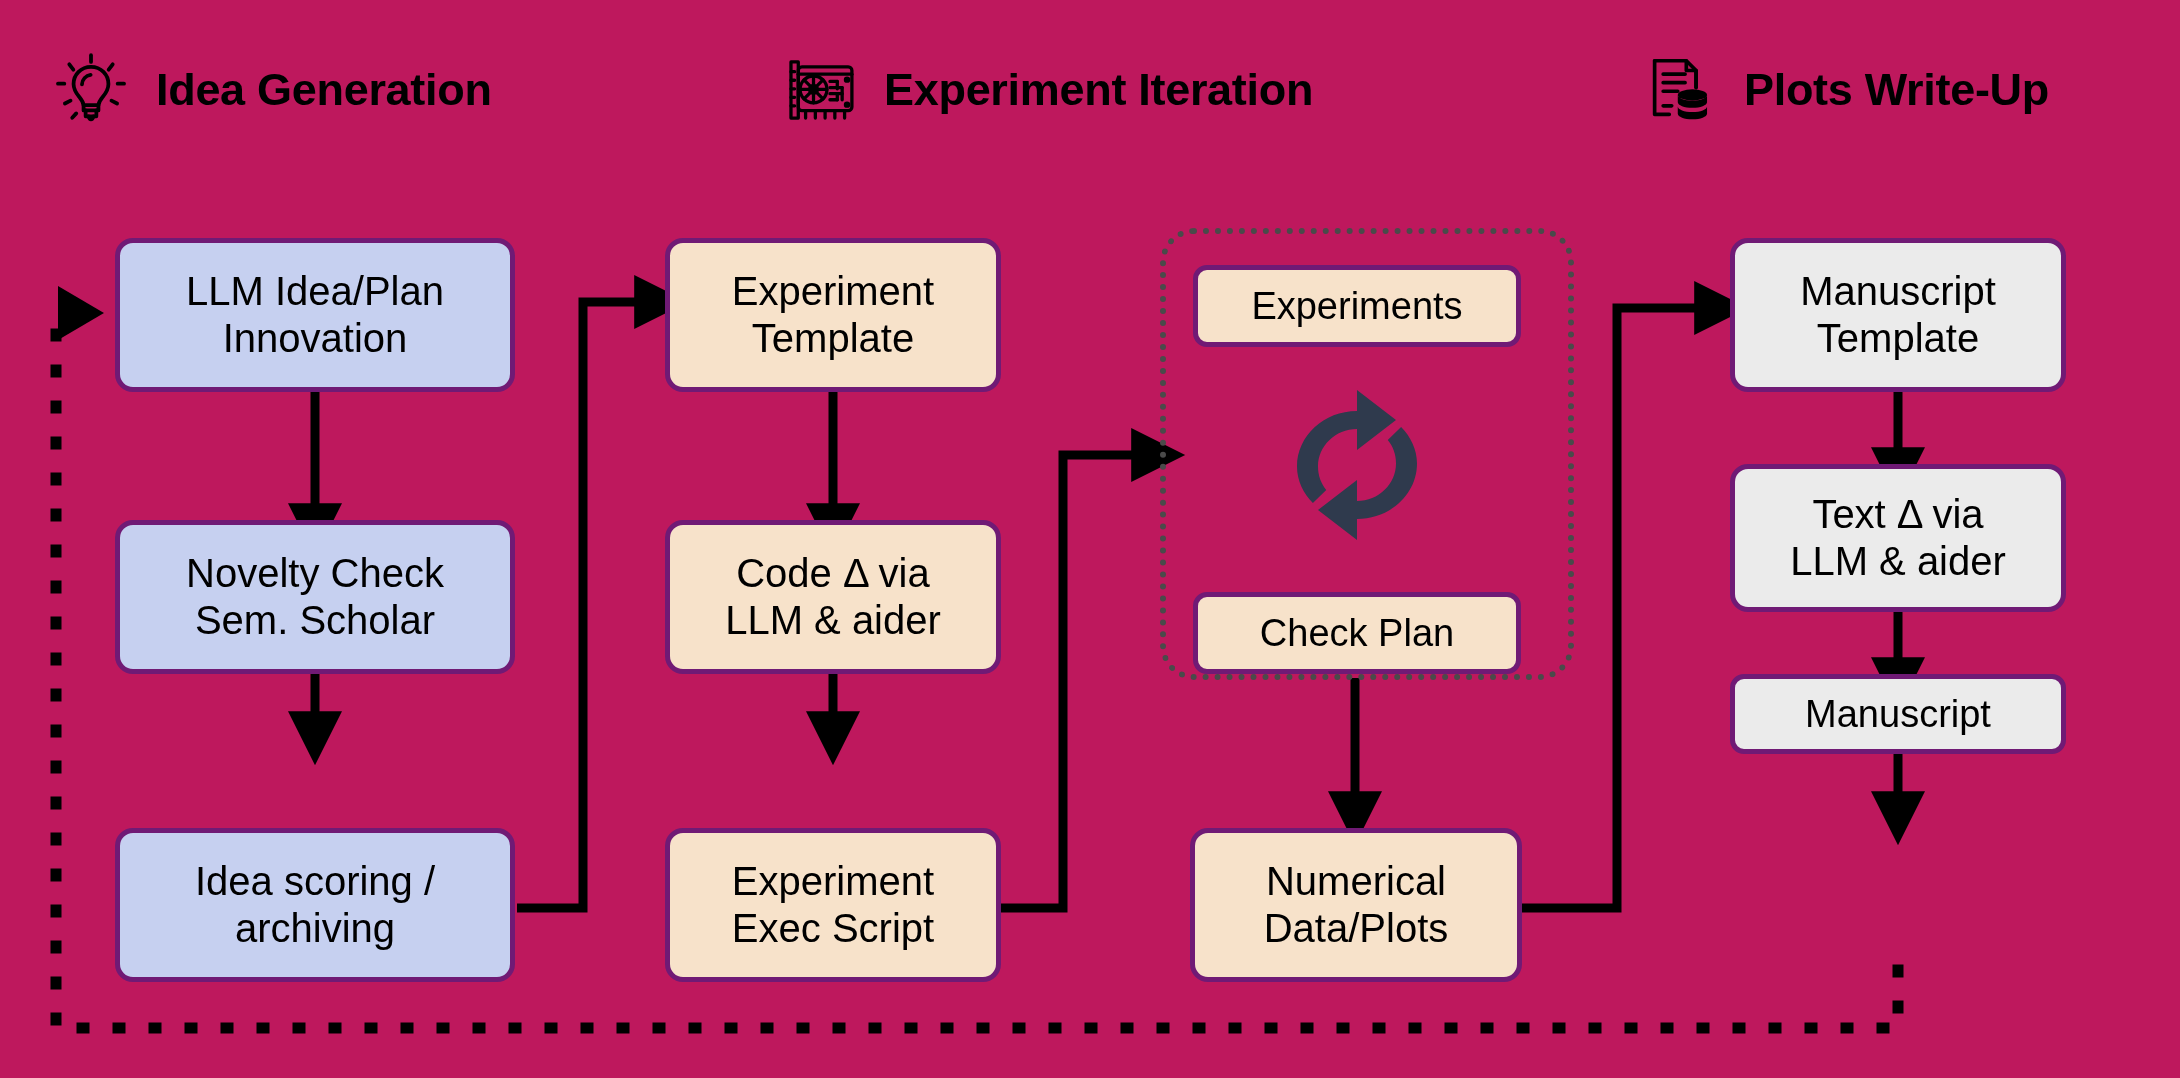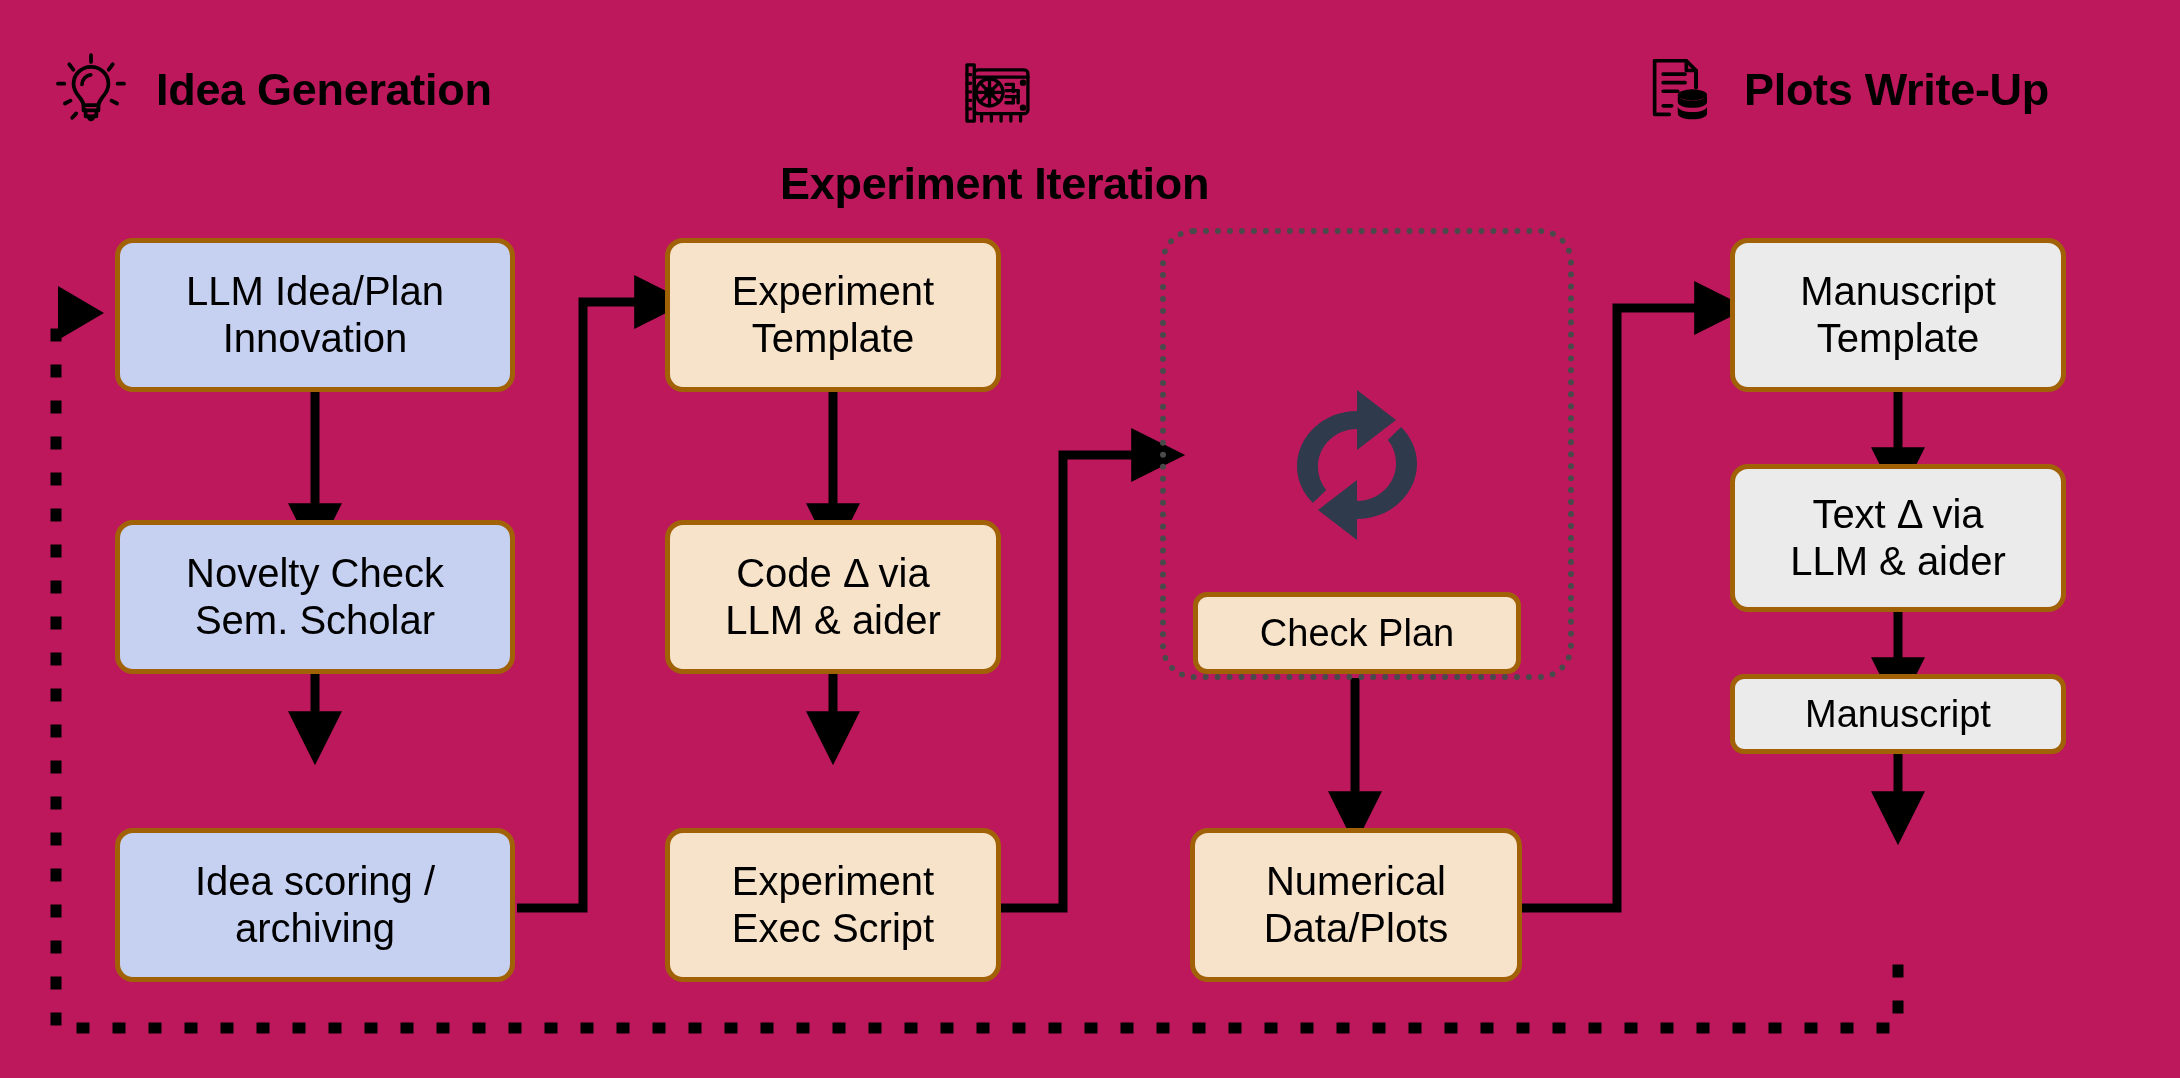--- a/index.html
+++ b/index.html
@@ -37,21 +37,21 @@
     font-weight: bold;
     color: #000000;
     letter-spacing: -0.3px;
     white-space: nowrap;
   }
 
   
   .node {
     position: absolute;
     box-sizing: border-box;
-    border: 5px solid #a16207;
+    border: 5px solid #701a75;
     border-radius: 18px;
     display: flex;
     flex-direction: column;
     align-items: center;
     justify-content: center;
     text-align: center;
     color: #000000;
     font-size: 40px;
     line-height: 1.18;
     padding: 2px 10px;
@@ -142,21 +142,21 @@
         <path d="M4.9 26.8h5.2"></path>
         <path d="M53.9 26.8h5.2"></path>
         <path d="M10.6 43.1l4.6-2.4"></path>
         <path d="M53.4 43.1l-4.6-2.4"></path>
         <path d="M16.6 54.8l3.3-3.6"></path>
       </g>
     </svg>
     <span class="hdr-label">Idea Generation</span>
   </div>
 
-  <div class="section-header" style="left:780px; top:54px;flex-direction:column;">
+  <div class="section-header" style="left:780px; top:42px;">
     <svg class="hdr-icon" viewBox="0 0 64 64">
       <g fill="none" stroke="#000000" stroke-width="2.7" stroke-linejoin="round" stroke-linecap="round">
         <rect x="15" y="13" width="44" height="36" rx="3"></rect>
         <path d="M15 19h44"></path>
         <circle cx="27.5" cy="31.5" r="11"></circle>
         <circle cx="27.5" cy="31.5" r="3.2"></circle>
         <path d="M27.5 20.5v22M16.5 31.5h22M19.7 23.7l15.6 15.6M19.7 39.3l15.6-15.6"></path>
         <path d="M41 25h6M41 30h10M41 35h10M41 40h6"></path>
         <path d="M47 25v6M51 30v10M47 40v-5"></path>
         <circle cx="55" cy="23.5" r="1.3" fill="#000"></circle>
@@ -200,20 +200,21 @@
 
   <div class="node peach" style="left:665px; top:238px; width:336px; height:154px;">Experiment
 Template</div>
 
   <div class="node peach" style="left:665px; top:520px; width:336px; height:154px;">Code Δ via
 LLM &amp; aider</div>
 
   <div class="node peach" style="left:665px; top:828px; width:336px; height:154px;">Experiment
 Exec Script</div>
 
+  <div class="node peach small" style="left:1193px; top:265px; width:328px; height:82px;">Experiments</div>
 
   <svg class="loop-icon" style="left:1282px; top:390px;" viewBox="0 0 100 100">
     <g fill="#2f3a4d">
       <path d="M50 14 L50 0 L76 20 L50 40 L50 26 C35.5 26 24 37.5 24 51 C24 57 26 62.4 29.5 66.6 L20.6 75.4 C14.2 68.9 10 60.4 10 51 C10 30.6 27.9 14 50 14 Z"></path>
       <path d="M50 86 L50 100 L24 80 L50 60 L50 74 C64.5 74 76 62.5 76 49 C76 43 74 37.6 70.5 33.4 L79.4 24.6 C85.8 31.1 90 39.6 90 49 C90 69.4 72.1 86 50 86 Z"></path>
     </g>
   </svg>
 
   <div class="node peach small" style="left:1193px; top:592px; width:328px; height:82px;">Check Plan</div>
 

